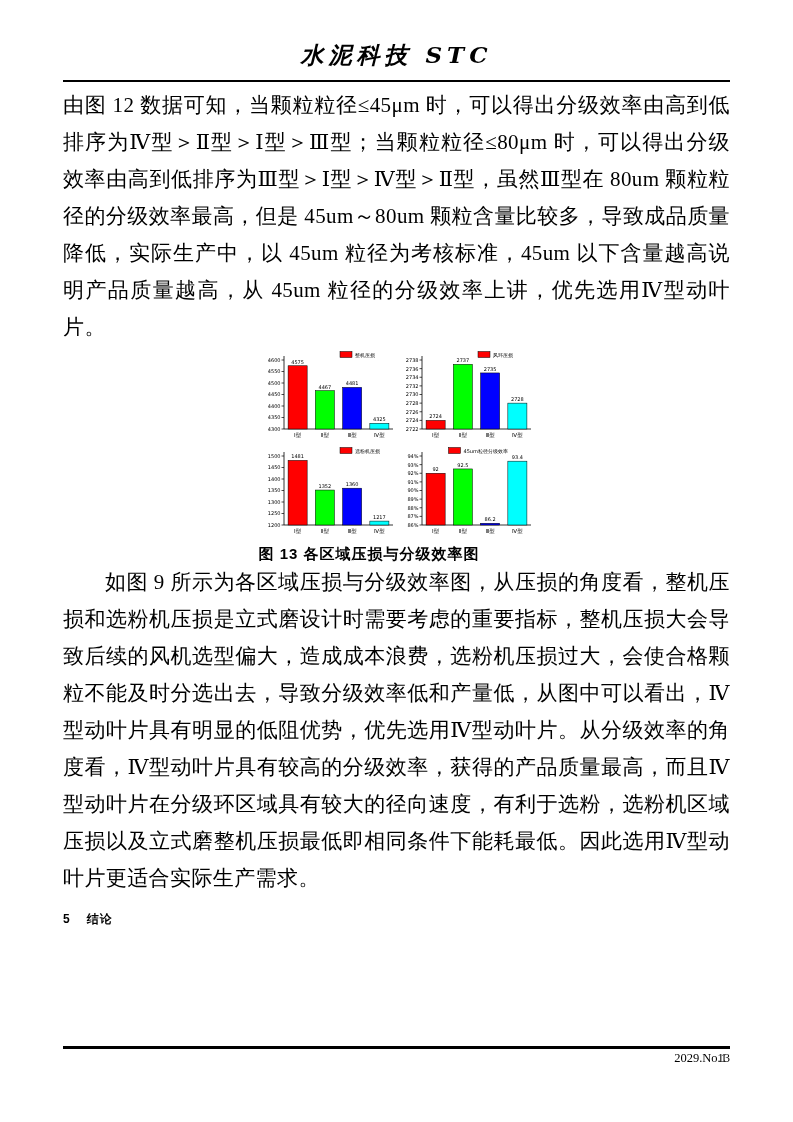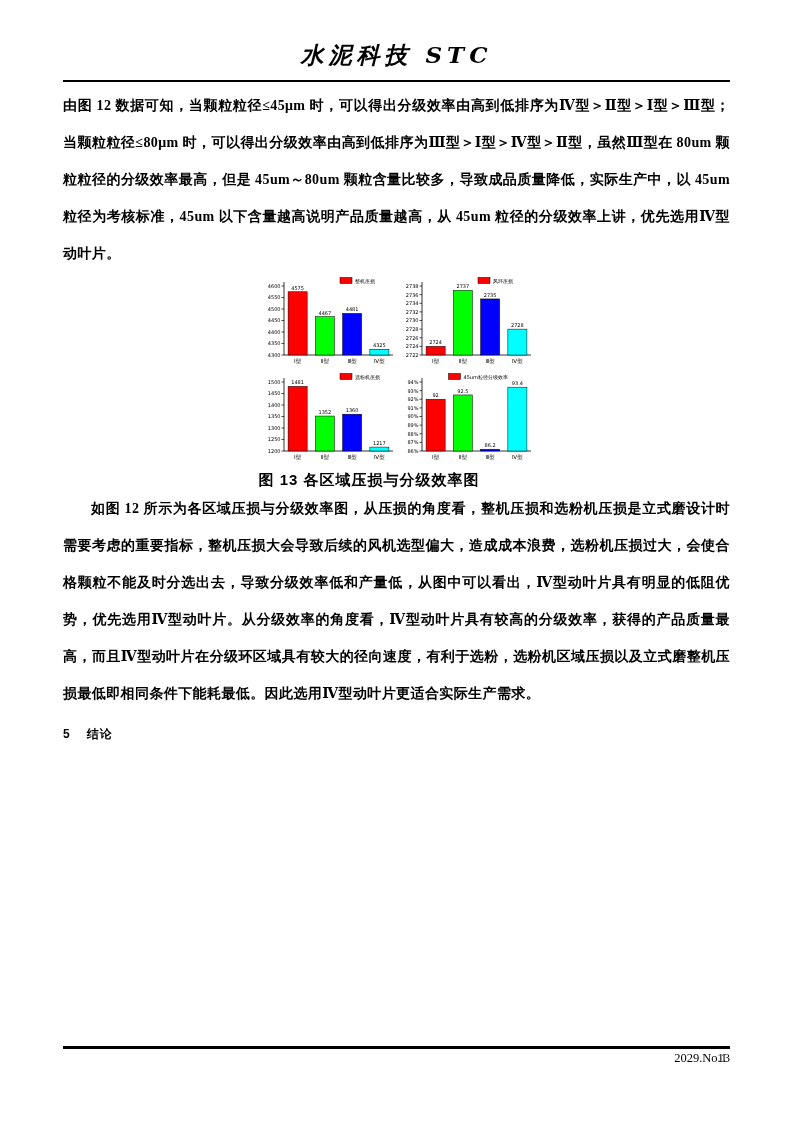--- a/index.html
+++ b/index.html
@@ -8,23 +8,22 @@
     overflow:hidden;font-family:"Liberation Serif","DejaVu Serif",serif;color:#000;
   }
   .journal-title{
     margin-top:40px;text-align:center;
     font-family:"DejaVu Serif","Liberation Serif",serif;
     font-weight:bold;font-style:italic;font-size:23px;letter-spacing:5px;
   }
   .header-rule{border:none;border-top:2px solid #000;margin:9px 63px 0 63px;}
   .content{margin:0 63px;width:667px;}
   .para{
-    font-size:14px;line-height:37px;text-align:justify;letter-spacing:0.4px;
+    font-size:21px;line-height:37px;text-align:justify;letter-spacing:0.4px;
     margin:0;
-    font-weight:bold;
   }
   .para.first{margin-top:5px;}
   .para.indent{text-indent:2em;}
   .figure-wrap{width:276px;margin:3px auto 0 auto;}
   .charts-grid{display:grid;grid-template-columns:138px 138px;grid-template-rows:96px 96px;}
   .figure-caption{
     text-align:left;font-weight:bold;font-size:15px;margin-top:4px;
     font-family:"Liberation Sans","DejaVu Sans",sans-serif;letter-spacing:1px;
   }
   .section-heading{
@@ -187,21 +186,21 @@
             <rect x="110.8375" y="16.174999999999955" width="19.075" height="63.825000000000045" fill="#00ffff" stroke="#000" stroke-width="0.5"></rect>
             <text x="120.375" y="14.174999999999955" text-anchor="middle" font-size="5" font-family="&quot;DejaVu Sans&quot;,sans-serif" fill="#000">93.4</text>
             <text x="120.375" y="87.5" text-anchor="middle" font-size="5.5" font-family="&quot;DejaVu Sans&quot;,sans-serif" fill="#000">Ⅳ型</text>
             <rect x="51.5" y="2.5" width="12" height="6" fill="#ff0000" stroke="#000" stroke-width="0.5"></rect>
             <text x="66.5" y="8" text-anchor="start" font-size="5" font-family="&quot;DejaVu Sans&quot;,sans-serif" fill="#000">45um粒径分级效率</text>
           </svg>
         </div>
       <div class="figure-caption">图 13 各区域压损与分级效率图</div>
     </div>
 
-    <p class="para indent">如图 12 所示为各区域压损与分级效率图，从压损的角度看，整机压损和选粉机压损是立式磨设计时需要考虑的重要指标，整机压损大会导致后续的风机选型偏大，造成成本浪费，选粉机压损过大，会使合格颗粒不能及时分选出去，导致分级效率低和产量低，从图中可以看出，Ⅳ型动叶片具有明显的低阻优势，优先选用Ⅳ型动叶片。从分级效率的角度看，Ⅳ型动叶片具有较高的分级效率，获得的产品质量最高，而且Ⅳ型动叶片在分级环区域具有较大的径向速度，有利于选粉，选粉机区域压损以及立式磨整机压损最低即相同条件下能耗最低。因此选用Ⅳ型动叶片更适合实际生产需求。</p>
+    <p class="para indent">如图 9 所示为各区域压损与分级效率图，从压损的角度看，整机压损和选粉机压损是立式磨设计时需要考虑的重要指标，整机压损大会导致后续的风机选型偏大，造成成本浪费，选粉机压损过大，会使合格颗粒不能及时分选出去，导致分级效率低和产量低，从图中可以看出，Ⅳ型动叶片具有明显的低阻优势，优先选用Ⅳ型动叶片。从分级效率的角度看，Ⅳ型动叶片具有较高的分级效率，获得的产品质量最高，而且Ⅳ型动叶片在分级环区域具有较大的径向速度，有利于选粉，选粉机区域压损以及立式磨整机压损最低即相同条件下能耗最低。因此选用Ⅳ型动叶片更适合实际生产需求。</p>
 
     <div class="section-heading"><span class="heading-num">5</span><span>结论</span></div>
 
 
   </div>
 
   <div class="footer">
     <hr class="footer-rule">
     <div class="footer-row">
       <span class="footer-page">13</span>

